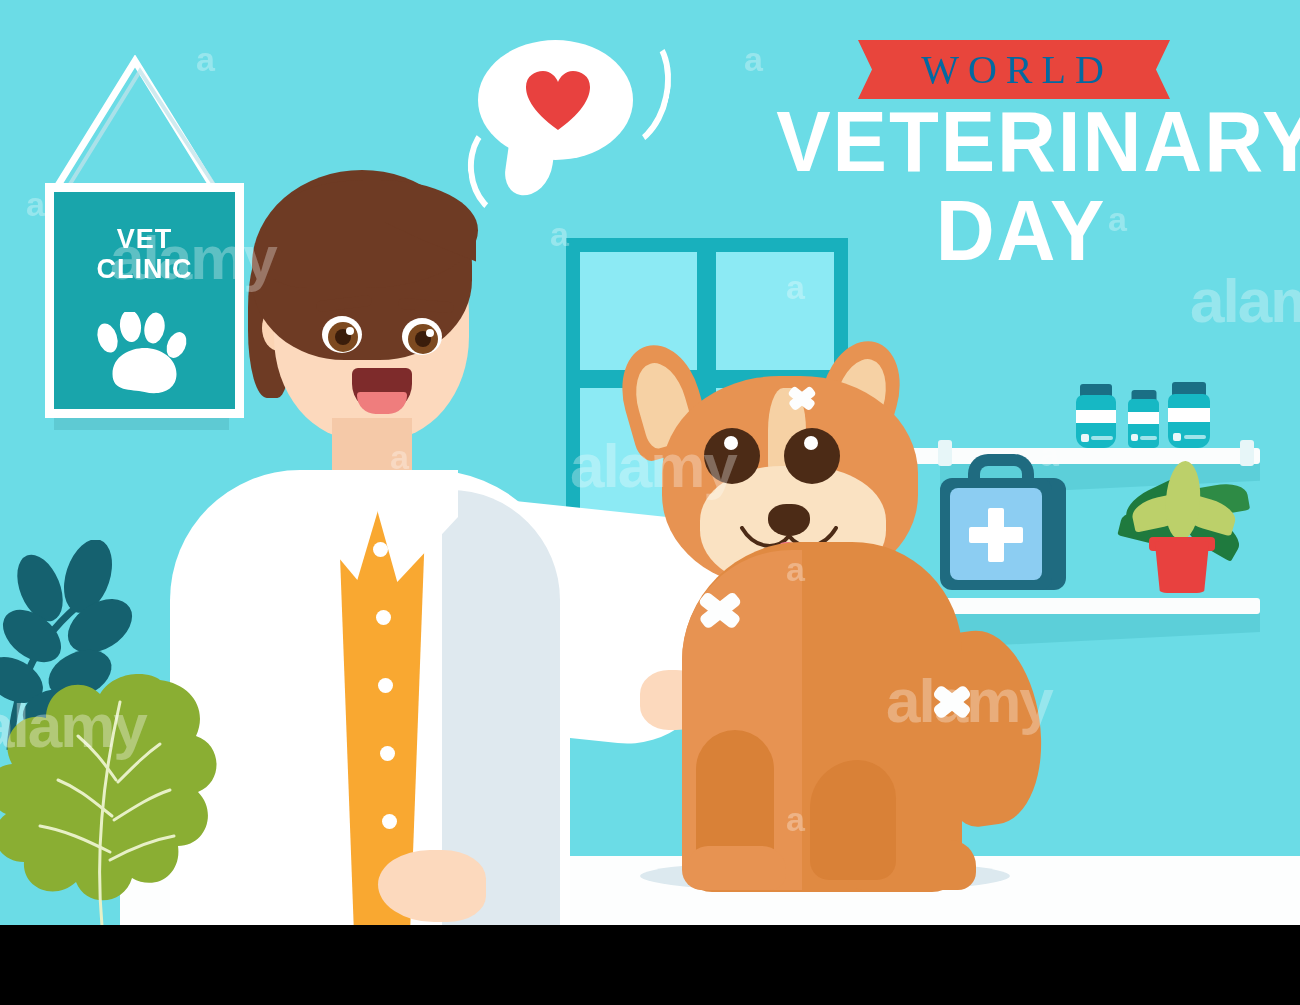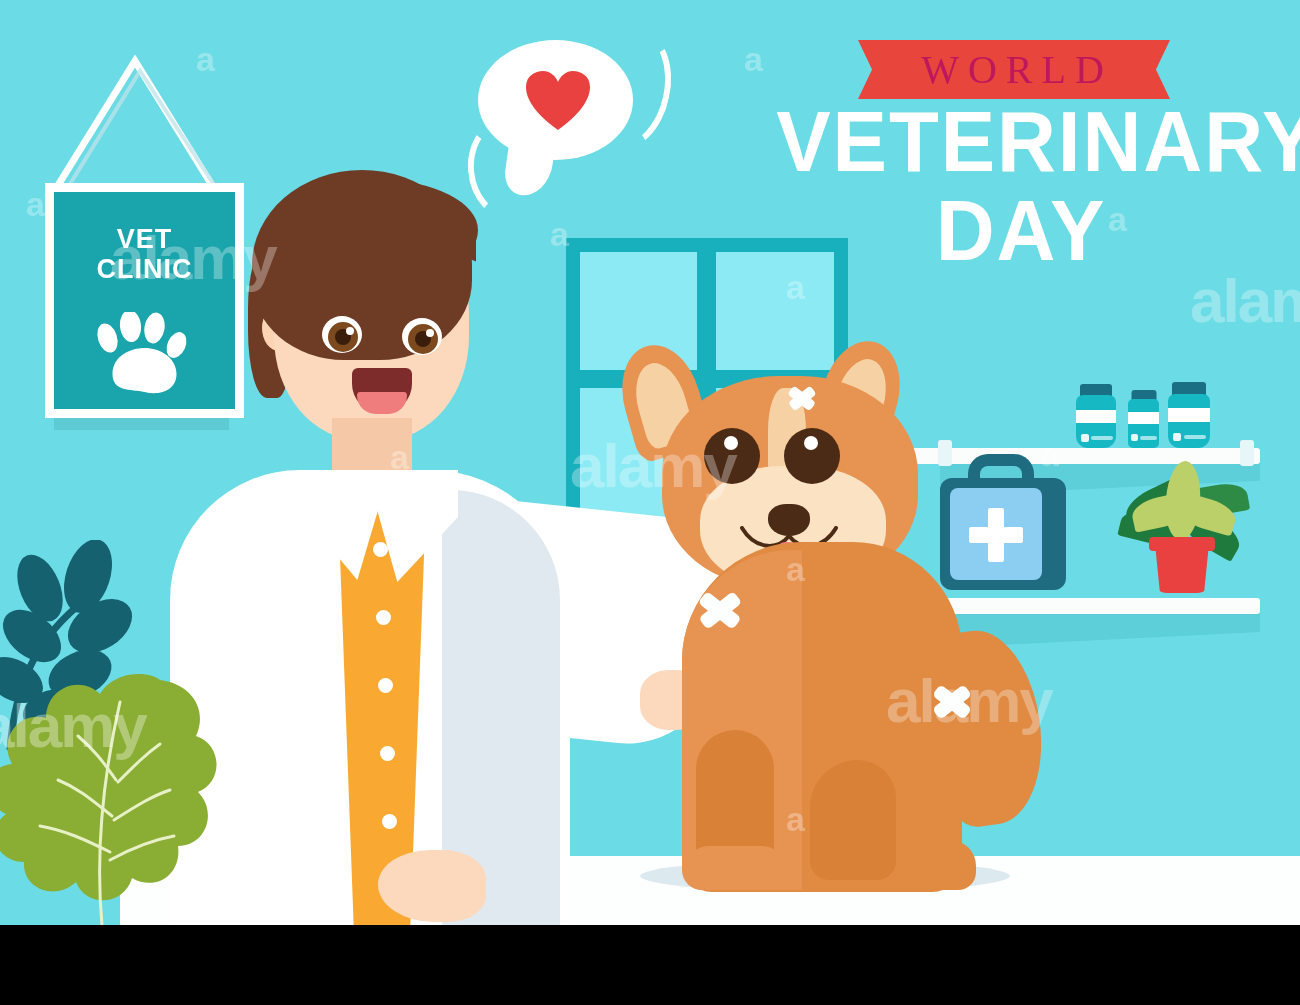--- a/index.html
+++ b/index.html
@@ -25,21 +25,21 @@
   .heart{position:absolute;left:46px;top:30px;width:68px;height:62px;}
   .arc{position:absolute;border:6px solid #fff;border-radius:50%;}
   #arc1{left:110px;top:-12px;width:70px;height:110px;border-color:transparent #fff transparent transparent;transform:rotate(12deg);}
   #arc2{left:-10px;top:80px;width:62px;height:86px;border-color:transparent transparent transparent #fff;transform:rotate(-6deg);}
 
   
   #ribbon{left:858px;top:40px;width:312px;height:59px;}
   .ribbon-shape2{position:absolute;inset:0;background:#e8453c;
     clip-path:polygon(0 0, 100% 0, 95.5% 50%, 100% 100%, 0 100%, 4.5% 50%);}
   .ribbon-label{position:absolute;inset:0;display:flex;align-items:center;justify-content:center;
-    color:#be185d;font-family:"Liberation Serif", serif;font-size:40px;letter-spacing:9px;
+    color:#0369a1;font-family:"Liberation Serif", serif;font-size:40px;letter-spacing:9px;
     padding-left:6px;box-sizing:border-box;}
   #title-main{left:766px;top:103px;width:510px;text-align:center;color:#fff;
     font-family:"Liberation Sans Narrow","Liberation Sans",sans-serif;font-weight:bold;
     font-size:85px;line-height:78px;letter-spacing:2px;transform:scaleX(.96);transform-origin:center;}
   #title-sub{left:766px;top:190px;width:510px;text-align:center;color:#fff;
     font-family:"Liberation Sans Narrow","Liberation Sans",sans-serif;font-weight:bold;
     font-size:85px;line-height:82px;letter-spacing:2px;transform:scaleX(.96);transform-origin:center;}
 
   
   #window{left:566px;top:238px;width:282px;height:360px;background:#18b0bd;}

